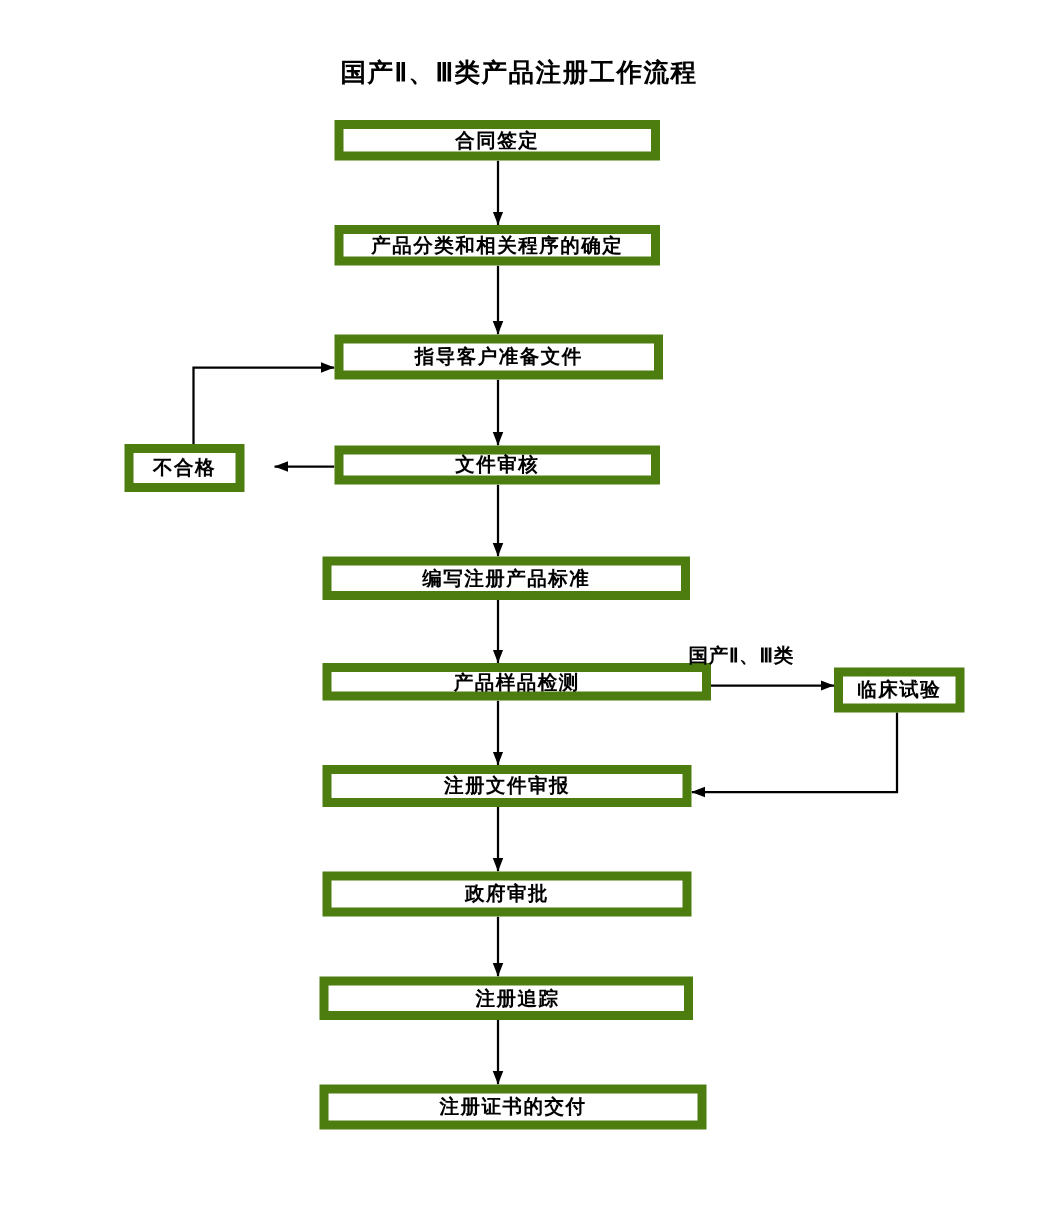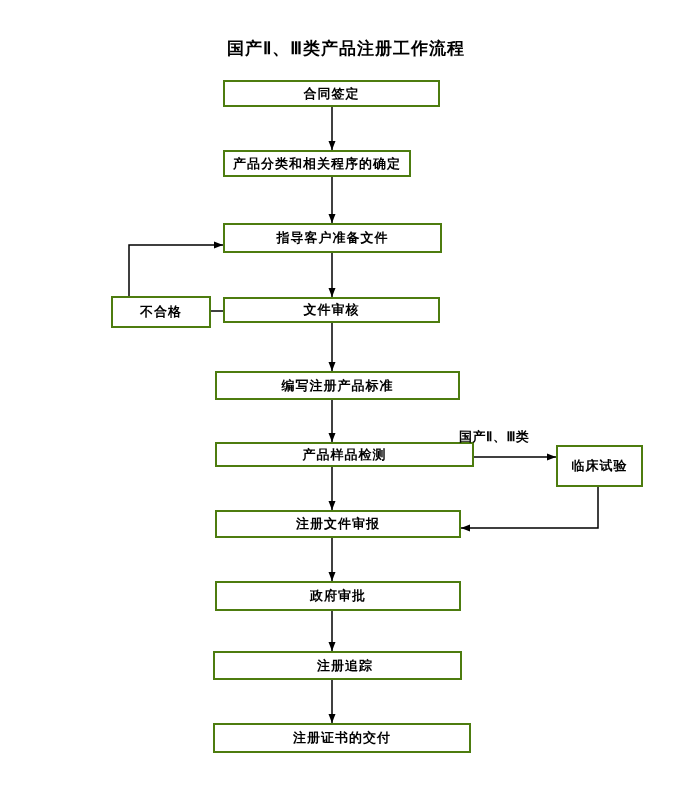--- a/index.html
+++ b/index.html
@@ -22,21 +22,21 @@
     left: 0;
     width: 692px;
     text-align: center;
     font-size: 17px;
     font-weight: bold;
     letter-spacing: 1px;
   }
   .node {
     position: absolute;
     box-sizing: border-box;
-    border: 2px solid #4d7c0f;
+    border: 6px solid #4d7c0f;
     background: #ffffff;
     display: flex;
     align-items: center;
     justify-content: center;
     font-size: 13px;
     font-weight: bold;
     letter-spacing: 1px;
     white-space: nowrap;
   }
   .edge-label {
@@ -51,32 +51,32 @@
   .connectors {
     position: absolute;
     top: 0;
     left: 0;
     width: 700px;
     height: 807px;
     pointer-events: none;
   }
   
   .n0 { left: 223px; top:  80px; width: 217px; height: 27px; }
-  .n1 { left: 223px; top: 150px; width: 188px; height: 27px; }
+  .n1 { left: 223px; top: 150px; width: 217px; height: 27px; }
   .n2 { left: 223px; top: 223px; width: 219px; height: 30px; }
   .n3 { left: 223px; top: 297px; width: 217px; height: 26px; }
   .n4 { left: 215px; top: 371px; width: 245px; height: 29px; justify-content: center; }
   .n5 { left: 215px; top: 442px; width: 259px; height: 25px; }
   .n6 { left: 215px; top: 510px; width: 246px; height: 28px; }
   .n7 { left: 215px; top: 581px; width: 246px; height: 30px; }
   .n8 { left: 213px; top: 651px; width: 249px; height: 29px; padding-left: 15px; }
   .n9 { left: 213px; top: 723px; width: 258px; height: 30px; align-items: center; }
   
-  .side-unqualified { left: 83px;  top: 296px; width: 100px; height: 32px; margin-left: 28px; }
-  .side-clinical    { left: 556px; top: 445px; width: 87px;  height: 42px; }
+  .side-unqualified { left: 83px;  top: 296px; width: 80px; height: 32px; }
+  .side-clinical    { left: 556px; top: 445px; width: 87px;  height: 30px; }
 </style>
 </head>
 <body>
 
 <div class="canvas">
 
   <div class="title">国产Ⅱ、Ⅲ类产品注册工作流程</div>
 
   <svg class="connectors" width="700" height="807" viewBox="0 0 700 807" xmlns="http://www.w3.org/2000/svg">
     <defs>

